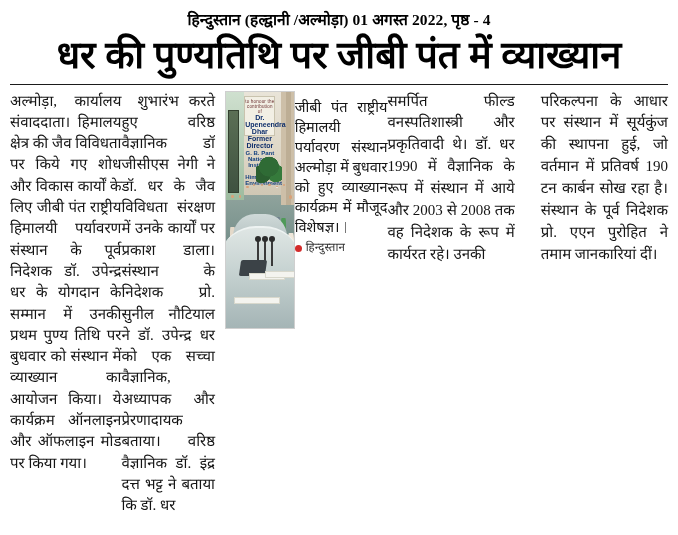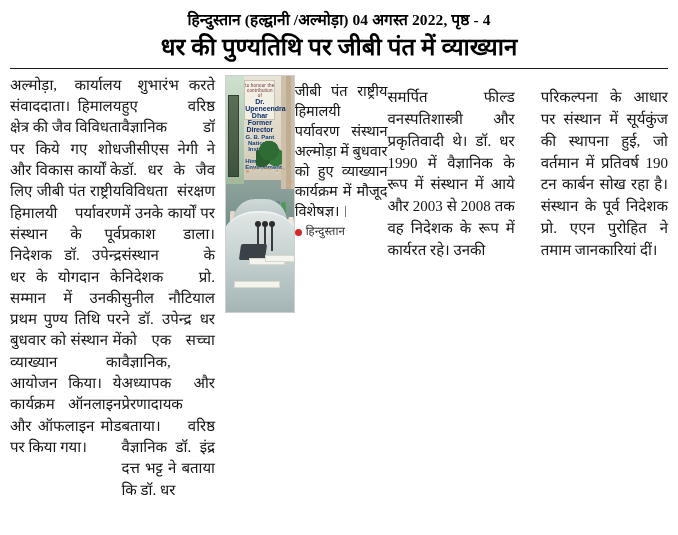--- a/index.html
+++ b/index.html
@@ -29,21 +29,21 @@
     letter-spacing: 0.1px;
     color: #000;
     padding-top: 2px;
     padding-bottom: 2px;
     white-space: nowrap;
   }
   .headline {
     text-align: center;
     font-family: "Liberation Serif", serif;
     font-weight: bold;
-    font-size: 24px;
+    font-size: 38px;
     line-height: 1.12;
     color: #000;
     padding: 2px 0 4px 0;
     white-space: nowrap;
   }
   .rule {
     border: 0;
     border-top: 1.6px solid #1b1b1b;
     margin: 3px 0 6px 0;
   }
@@ -198,31 +198,31 @@
   .caption-sep {
     display:inline-block;
     width: 1px;
     height: 11px;
     background: #777;
     margin: 0 5px -1px 5px;
   }
   .lower-cols {
     display:flex;
     gap: 26px;
-    margin-top: 12px;
+    margin-top: 0;
   }
   .lower-col { flex: 1 1 0; }
   .lower-col .para { font-size: 15px; line-height: 1.46; }
 </style>
 </head>
 <body>
 
 <div class="page">
 
-  <div class="masthead">हिन्दुस्तान (हल्द्वानी /अल्मोड़ा) 04 अगस्त 2022, पृष्ठ - 4</div>
+  <div class="masthead">हिन्दुस्तान (हल्द्वानी /अल्मोड़ा) 01 अगस्त 2022, पृष्ठ - 4</div>
 
   <div class="headline">धर की पुण्यतिथि पर जीबी पंत में व्याख्यान</div>
 
   <hr class="rule">
 
   <div class="body-area">
 
     <div class="col-left">
       <p class="para">अल्मोड़ा, कार्यालय संवाददाता। हिमालय क्षेत्र की जैव विविधता पर किये गए शोध और विकास कार्यों के लिए जीबी पंत राष्ट्रीय हिमालयी पर्यावरण संस्थान के पूर्व निदेशक डॉ. उपेन्द्र धर के योगदान के सम्मान में उनकी प्रथम पुण्य तिथि पर बुधवार को संस्थान में व्याख्यान का आयोजन किया। ये कार्यक्रम ऑनलाइन और ऑफलाइन मोड पर किया गया।</p>
       <p class="para indent">शुभारंभ करते हुए वरिष्ठ वैज्ञानिक डॉ जीसीएस नेगी ने डॉ. धर के जैव विविधता संरक्षण में उनके कार्यों पर प्रकाश डाला। संस्थान के निदेशक प्रो. सुनील नौटियाल ने डॉ. उपेन्द्र धर को एक सच्चा वैज्ञानिक, अध्यापक और प्रेरणादायक बताया। वरिष्ठ वैज्ञानिक डॉ. इंद्र दत्त भट्ट ने बताया कि डॉ. धर</p>

